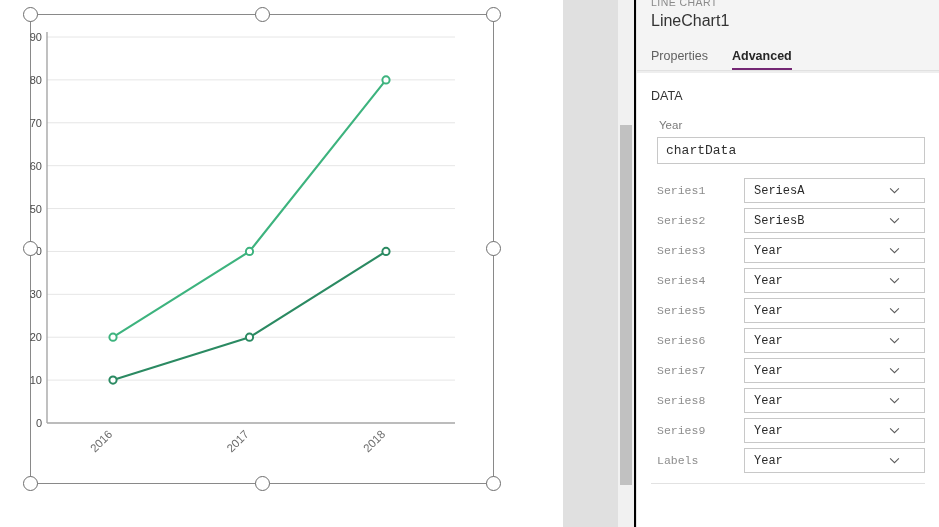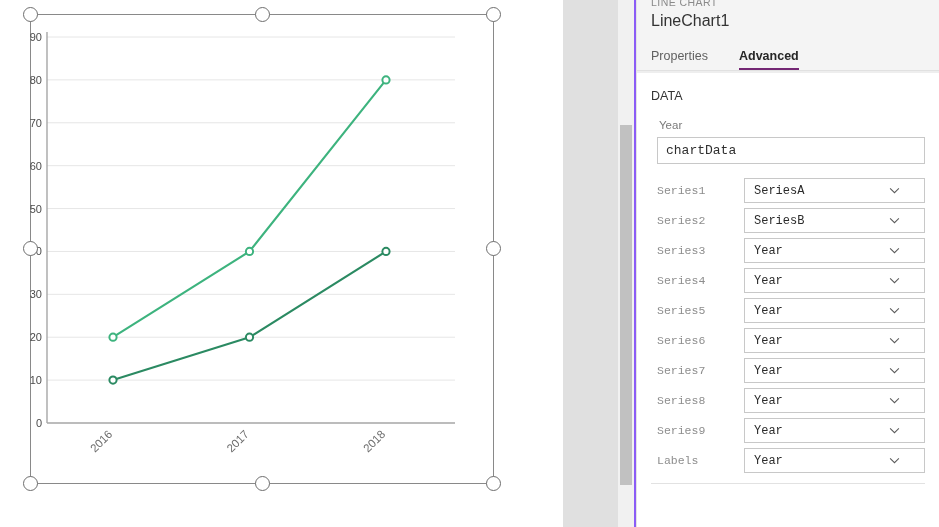--- a/index.html
+++ b/index.html
@@ -56,21 +56,21 @@
     font-family: "Liberation Sans", sans-serif;
     font-size: 11.5px;
     fill: #6b6b6b;
   }
 
   
   #right-shell {
     position: absolute;
     left: 563px; top: 0;
     width: 376px; height: 527px;
-    background: #8b5cf6;
+    background: #000000;
     border-radius: 22px;
   }
   #gray-gutter {
     position: absolute;
     left: 0; top: 0;
     width: 55px; height: 527px;
     background: #e0e0e0;
   }
   #scroll-track {
     position: absolute;
@@ -109,21 +109,21 @@
   .head-title {
     position: absolute;
     top: 12px; left: 14px;
     font-size: 16px;
     color: #333333;
   }
   .tabs {
     position: absolute;
     left: 14px; bottom: 0;
     display: flex;
-    gap: 31px;
+    gap: 24px;
   }
   .tab {
     font-size: 12.5px;
     color: #616161;
     padding-bottom: 7px;
     cursor: pointer;
     position: relative;
   }
   .tab.active {
     color: #262626;

